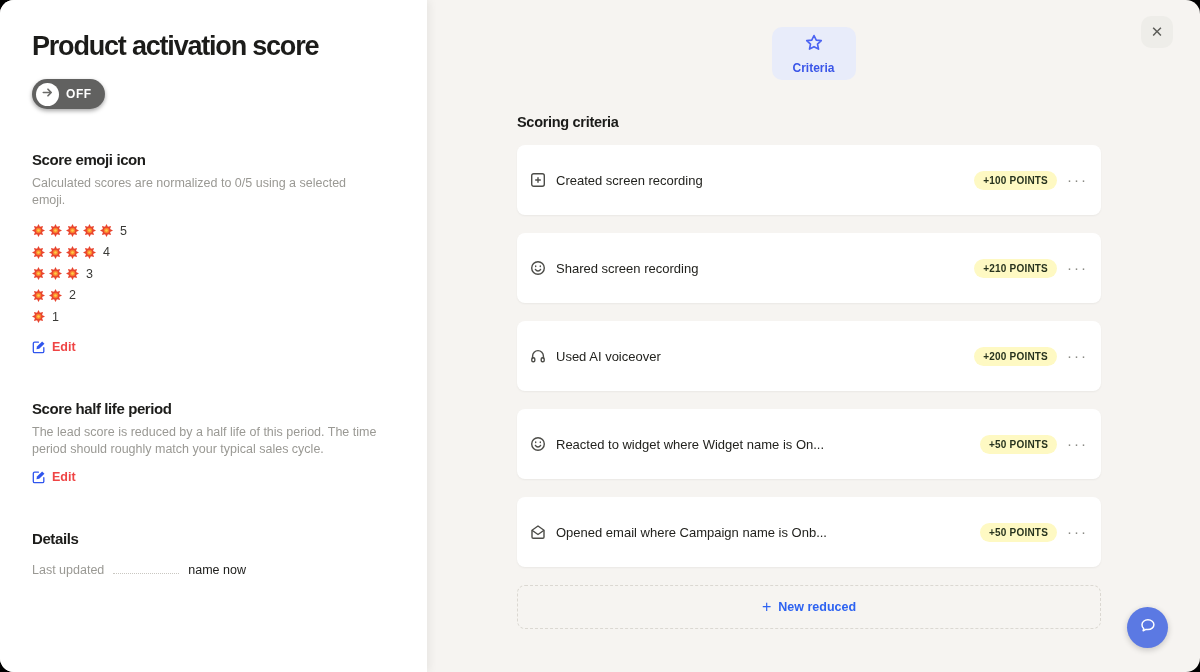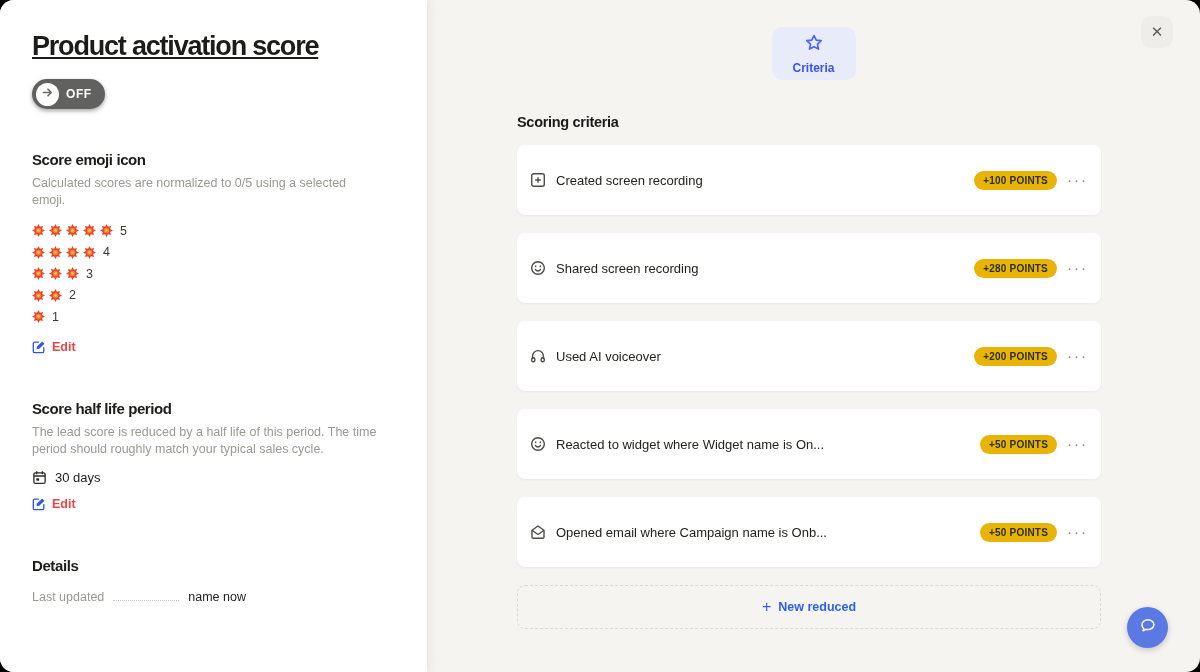--- a/index.html
+++ b/index.html
@@ -1,19 +1,19 @@
 <!DOCTYPE html>
 <html><head>
 <meta charset="utf-8">
 <style>
   html,body{margin:0;padding:0;background:#000;font-family:"Liberation Sans","DejaVu Sans",sans-serif;}
   .window{position:relative;width:1200px;height:672px;border-radius:14px;overflow:hidden;display:flex;background:#f6f4f1;}
   
   .left{width:427px;box-sizing:border-box;background:#fff;padding:30px 32px;z-index:2;box-shadow:3px 0 8px rgba(0,0,0,.06);}
-  .page-title{font-size:27px;font-weight:bold;color:#1c1c1a;letter-spacing:-1.2px;margin:0;line-height:32px;text-decoration:underline;}
+  .page-title{font-size:27px;font-weight:bold;color:#1c1c1a;letter-spacing:-1.2px;margin:0;line-height:32px;}
   .toggle{margin-top:17px;display:inline-flex;align-items:center;background:#616160;border-radius:16px;height:30px;padding:0 13px 0 4px;gap:7px;box-shadow:0 2px 4px rgba(0,0,0,.35);cursor:pointer;}
   .toggle .knob{width:23px;height:23px;background:#fff;border-radius:50%;display:flex;align-items:center;justify-content:center;}
   .toggle .knob svg{width:13px;height:13px;}
   .toggle .t-label{color:#fff;font-size:12px;font-weight:bold;letter-spacing:.6px;}
   .sec-head{font-size:15px;font-weight:bold;color:#1c1c1a;letter-spacing:-.4px;margin:0;}
   .sec-desc{font-size:12.5px;color:#9a9994;margin:7px 0 0;line-height:17px;max-width:350px;}
   .mt40{margin-top:42px;}
   .emoji-rows{margin-top:11px;}
   .emoji-row{display:flex;align-items:center;height:21.5px;gap:4px;}
   .emoji-row .num{font-size:12.5px;color:#3a3a37;margin-left:3px;}
@@ -31,21 +31,21 @@
   .right{flex:1;position:relative;padding-top:27px;box-sizing:border-box;}
   .tab{width:84px;height:53px;margin:0 auto;background:#e8ecfa;border-radius:10px;display:flex;flex-direction:column;align-items:center;justify-content:center;gap:4px;cursor:pointer;}
   .tab svg{width:20px;height:20px;}
   .tab .tab-label{font-size:12px;font-weight:bold;color:#3a55e8;}
   .content{width:584px;margin:34px 0 0 90px;}
   .list-head{font-size:14.5px;font-weight:bold;color:#1b1b19;letter-spacing:-.3px;margin:0 0 15px;}
   .card{background:#fff;border-radius:8px;height:40px;display:flex;align-items:center;padding:15px 13px;margin-bottom:18px;box-shadow:0 1px 2px rgba(0,0,0,.05);cursor:pointer;}
   .card .icon{display:flex;color:#4c4c48;margin-right:10px;}
   .card .icon svg{width:16px;height:16px;display:block;}
   .card .c-label{font-size:13px;color:#23231f;}
-  .badge{margin-left:auto;background:#eab308;color:#27331e;font-size:10px;font-weight:bold;letter-spacing:.2px;border-radius:999px;padding:4px 9px;}
+  .badge{margin-left:auto;background:#fef9c3;color:#27331e;font-size:10px;font-weight:bold;letter-spacing:.2px;border-radius:999px;padding:4px 9px;}
   .dots{color:#8b8b85;font-size:15px;letter-spacing:2px;margin-left:10px;line-height:10px;cursor:pointer;}
   .new-criteria{height:42px;border:1px dashed #dbd8d2;border-radius:8px;display:flex;align-items:center;justify-content:center;gap:7px;color:#2e63f1;font-size:12.5px;font-weight:bold;cursor:pointer;}
   .new-criteria .plus{font-size:16px;font-weight:normal;}
   .close-btn{position:absolute;top:16px;right:27px;width:32px;height:32px;border-radius:10px;background:#eeede9;display:flex;align-items:center;justify-content:center;color:#5c5c58;font-size:15px;cursor:pointer;}
   .chat-btn{position:absolute;right:32px;bottom:24px;width:41px;height:41px;border-radius:50%;background:#5b79e3;display:flex;align-items:center;justify-content:center;cursor:pointer;box-shadow:0 2px 6px rgba(0,0,0,.2);}
   .chat-btn svg{width:21px;height:21px;}
 </style>
 </head>
 <body>
 
@@ -194,30 +194,20 @@
         <svg viewBox="0 0 16 16" fill="none" stroke="#3056ee" stroke-width="1.5">
             <path d="M13.5 8.8V13a1.5 1.5 0 0 1-1.5 1.5H3A1.5 1.5 0 0 1 1.5 13V4A1.5 1.5 0 0 1 3 2.5h4.3" stroke-linecap="round"></path>
             <path d="M11.6 1.6l2.6 2.6L8.3 10l-3.2.6L5.7 7.4z" fill="#3056ee" stroke="none"></path>
           </svg>
       </span>
       <span>Edit</span>
     </div>
 
     <h2 class="sec-head mt40">Score half life period</h2>
     <p class="sec-desc">The lead score is reduced by a half life of this period. The time period should roughly match your typical sales cycle.</p>
-    <div class="value-row">
-      <span class="icon">
-        <svg viewBox="0 0 16 16" fill="none" stroke="currentColor" stroke-width="1.4">
-            <rect x="2" y="3" width="12" height="11.3" rx="1.6"></rect>
-            <path d="M2 6.4h12M5 1.4v3.2M11 1.4v3.2"></path>
-            <rect x="4.6" y="8.8" width="3" height="2.6" fill="currentColor" stroke="none"></rect>
-          </svg>
-      </span>
-      <span>30 days</span>
-    </div>
     <div class="edit-link">
       <span class="icon">
         <svg viewBox="0 0 16 16" fill="none" stroke="#3056ee" stroke-width="1.5">
             <path d="M13.5 8.8V13a1.5 1.5 0 0 1-1.5 1.5H3A1.5 1.5 0 0 1 1.5 13V4A1.5 1.5 0 0 1 3 2.5h4.3" stroke-linecap="round"></path>
             <path d="M11.6 1.6l2.6 2.6L8.3 10l-3.2.6L5.7 7.4z" fill="#3056ee" stroke="none"></path>
           </svg>
       </span>
       <span>Edit</span>
     </div>
 
@@ -255,21 +245,21 @@
           </div>
           <div class="card">
             <span class="icon">
               <svg viewBox="0 0 16 16" fill="none" stroke="currentColor" stroke-width="1.4">
                 <circle cx="8" cy="8" r="6.3"></circle>
                 <path d="M5.4 9.4c.6 1 1.5 1.6 2.6 1.6s2-.6 2.6-1.6" stroke-linecap="round"></path>
                 <path d="M5.7 5.9v.7M10.3 5.9v.7" stroke-linecap="round"></path>
               </svg>
             </span>
             <span class="c-label">Shared screen recording</span>
-            <span class="badge">+280 POINTS</span>
+            <span class="badge">+210 POINTS</span>
             <span class="dots">···</span>
           </div>
           <div class="card">
             <span class="icon">
               <svg viewBox="0 0 16 16" fill="none" stroke="currentColor" stroke-width="1.4">
                 <path d="M2.6 11V8a5.4 5.4 0 0 1 10.8 0v3"></path>
                 <rect x="1.8" y="9.8" width="3" height="4" rx="1.3"></rect>
                 <rect x="11.2" y="9.8" width="3" height="4" rx="1.3"></rect>
               </svg>
             </span>

